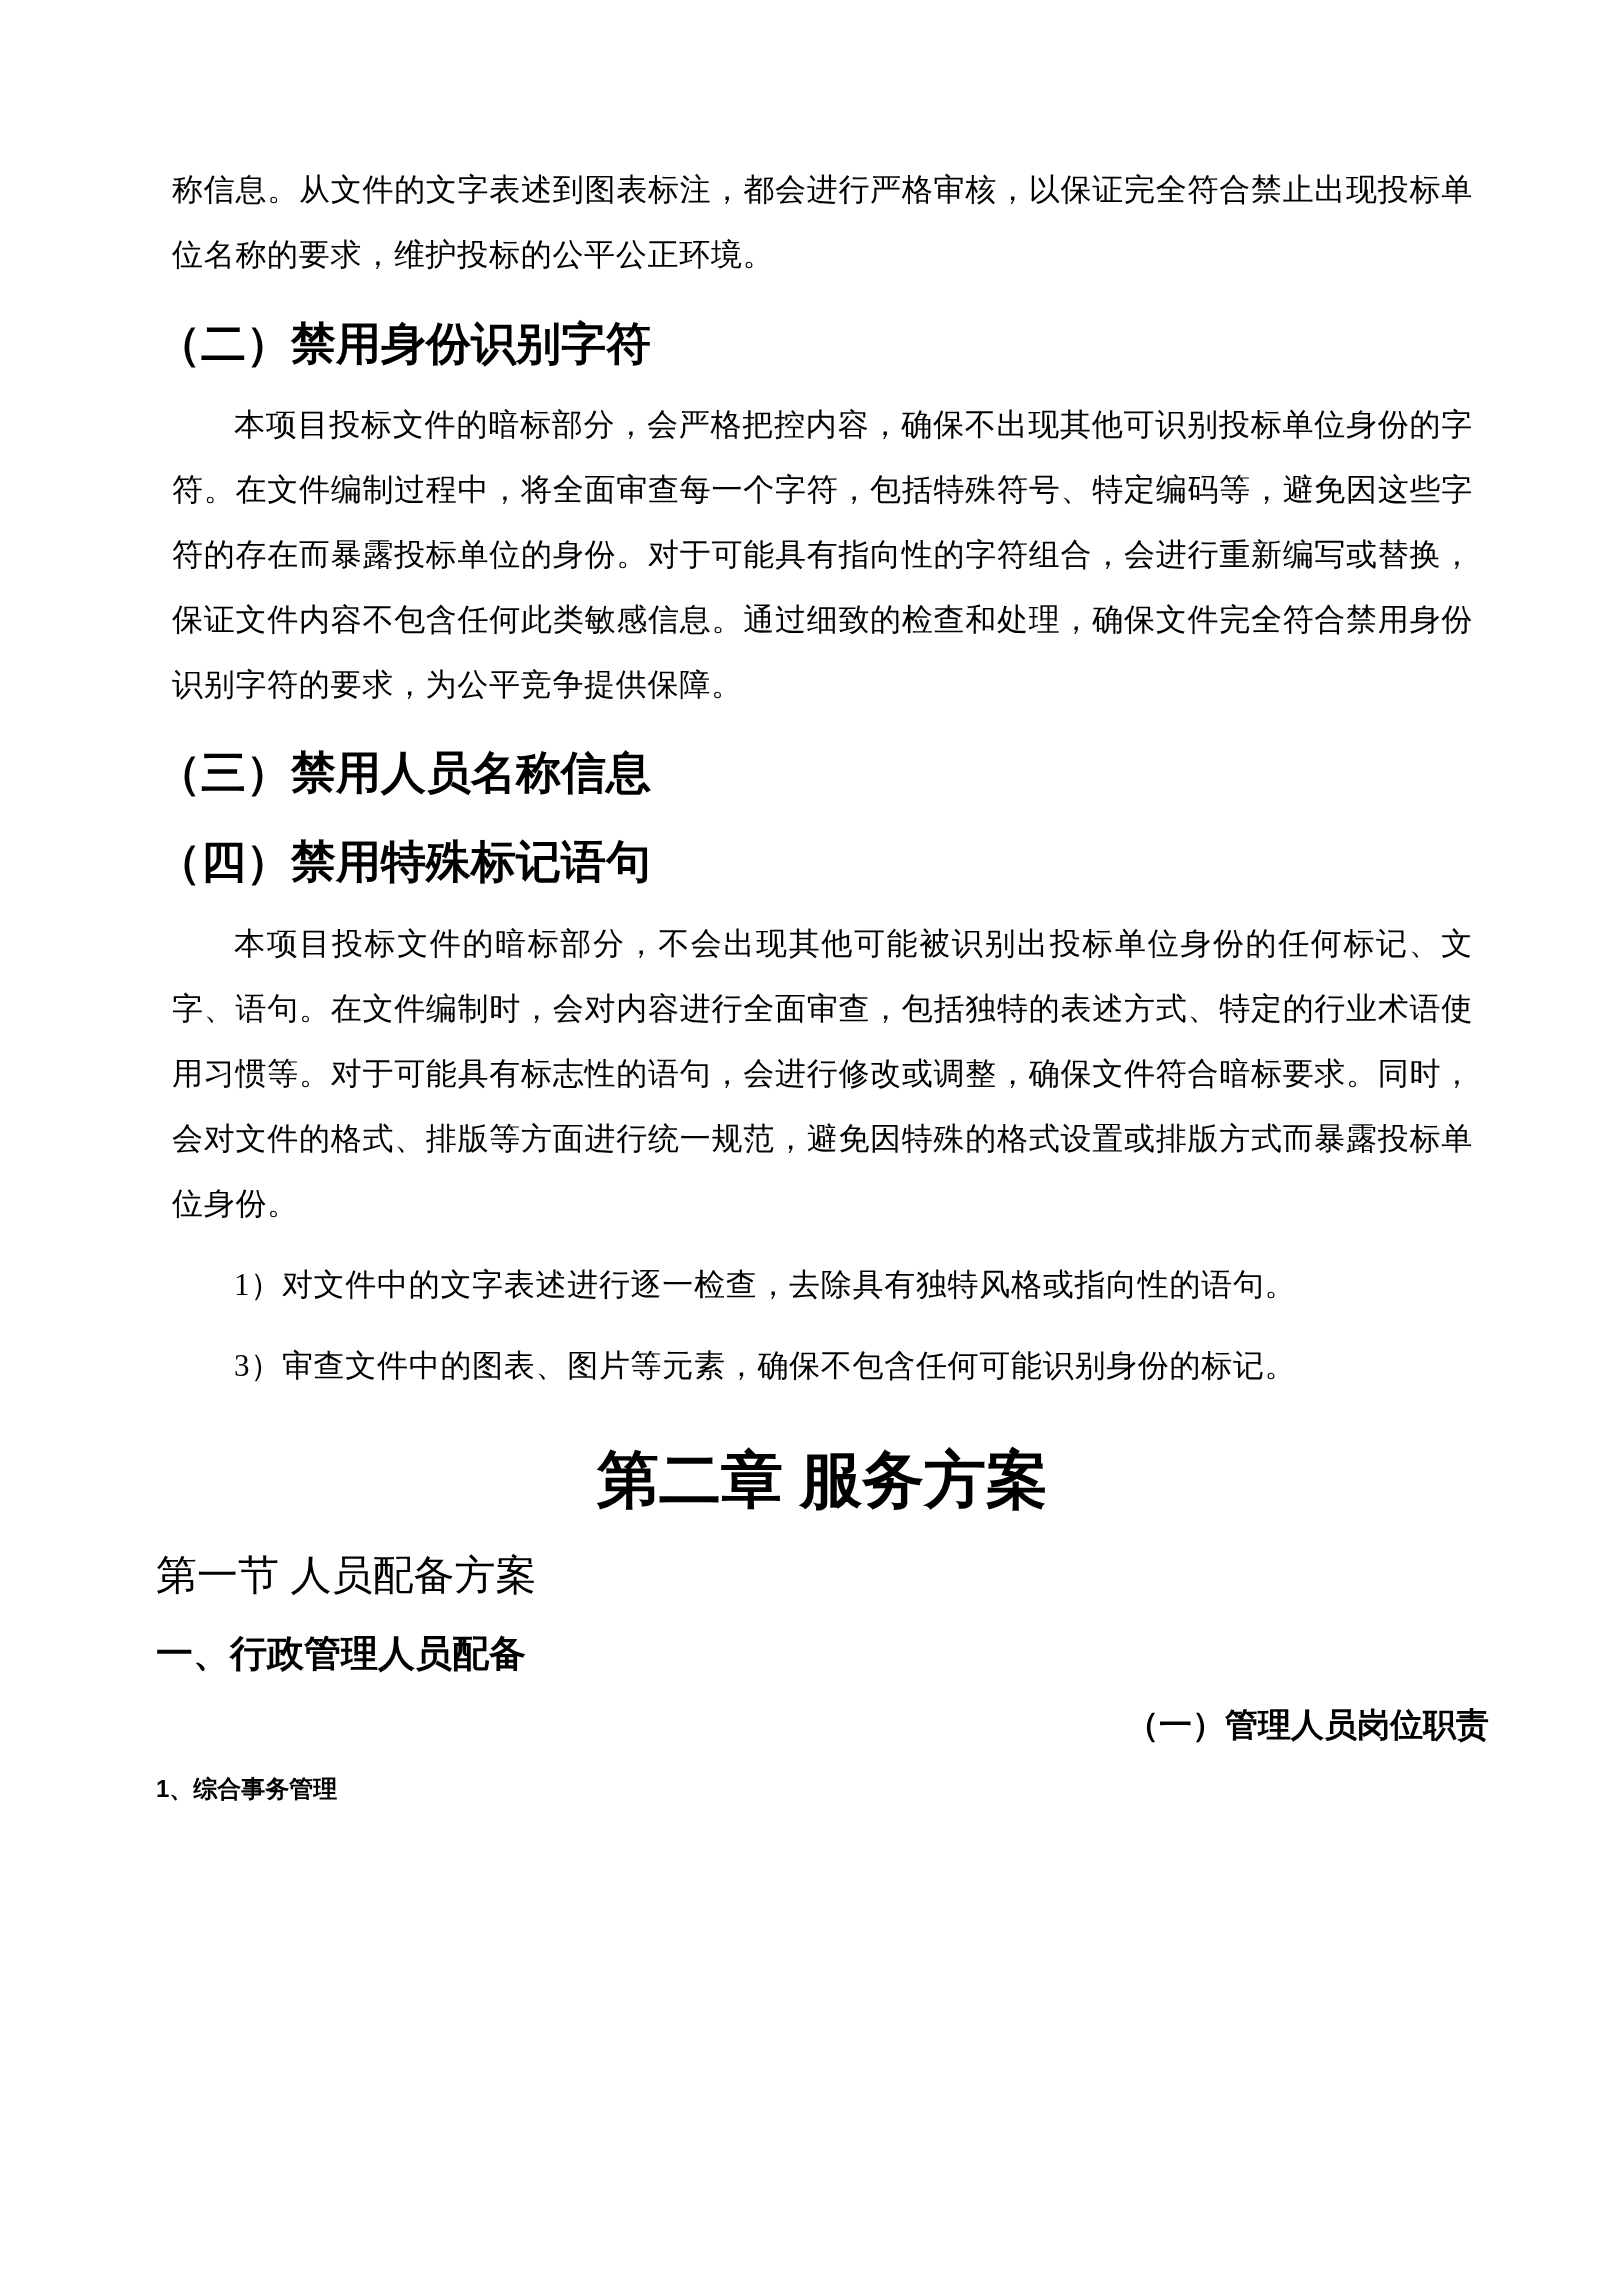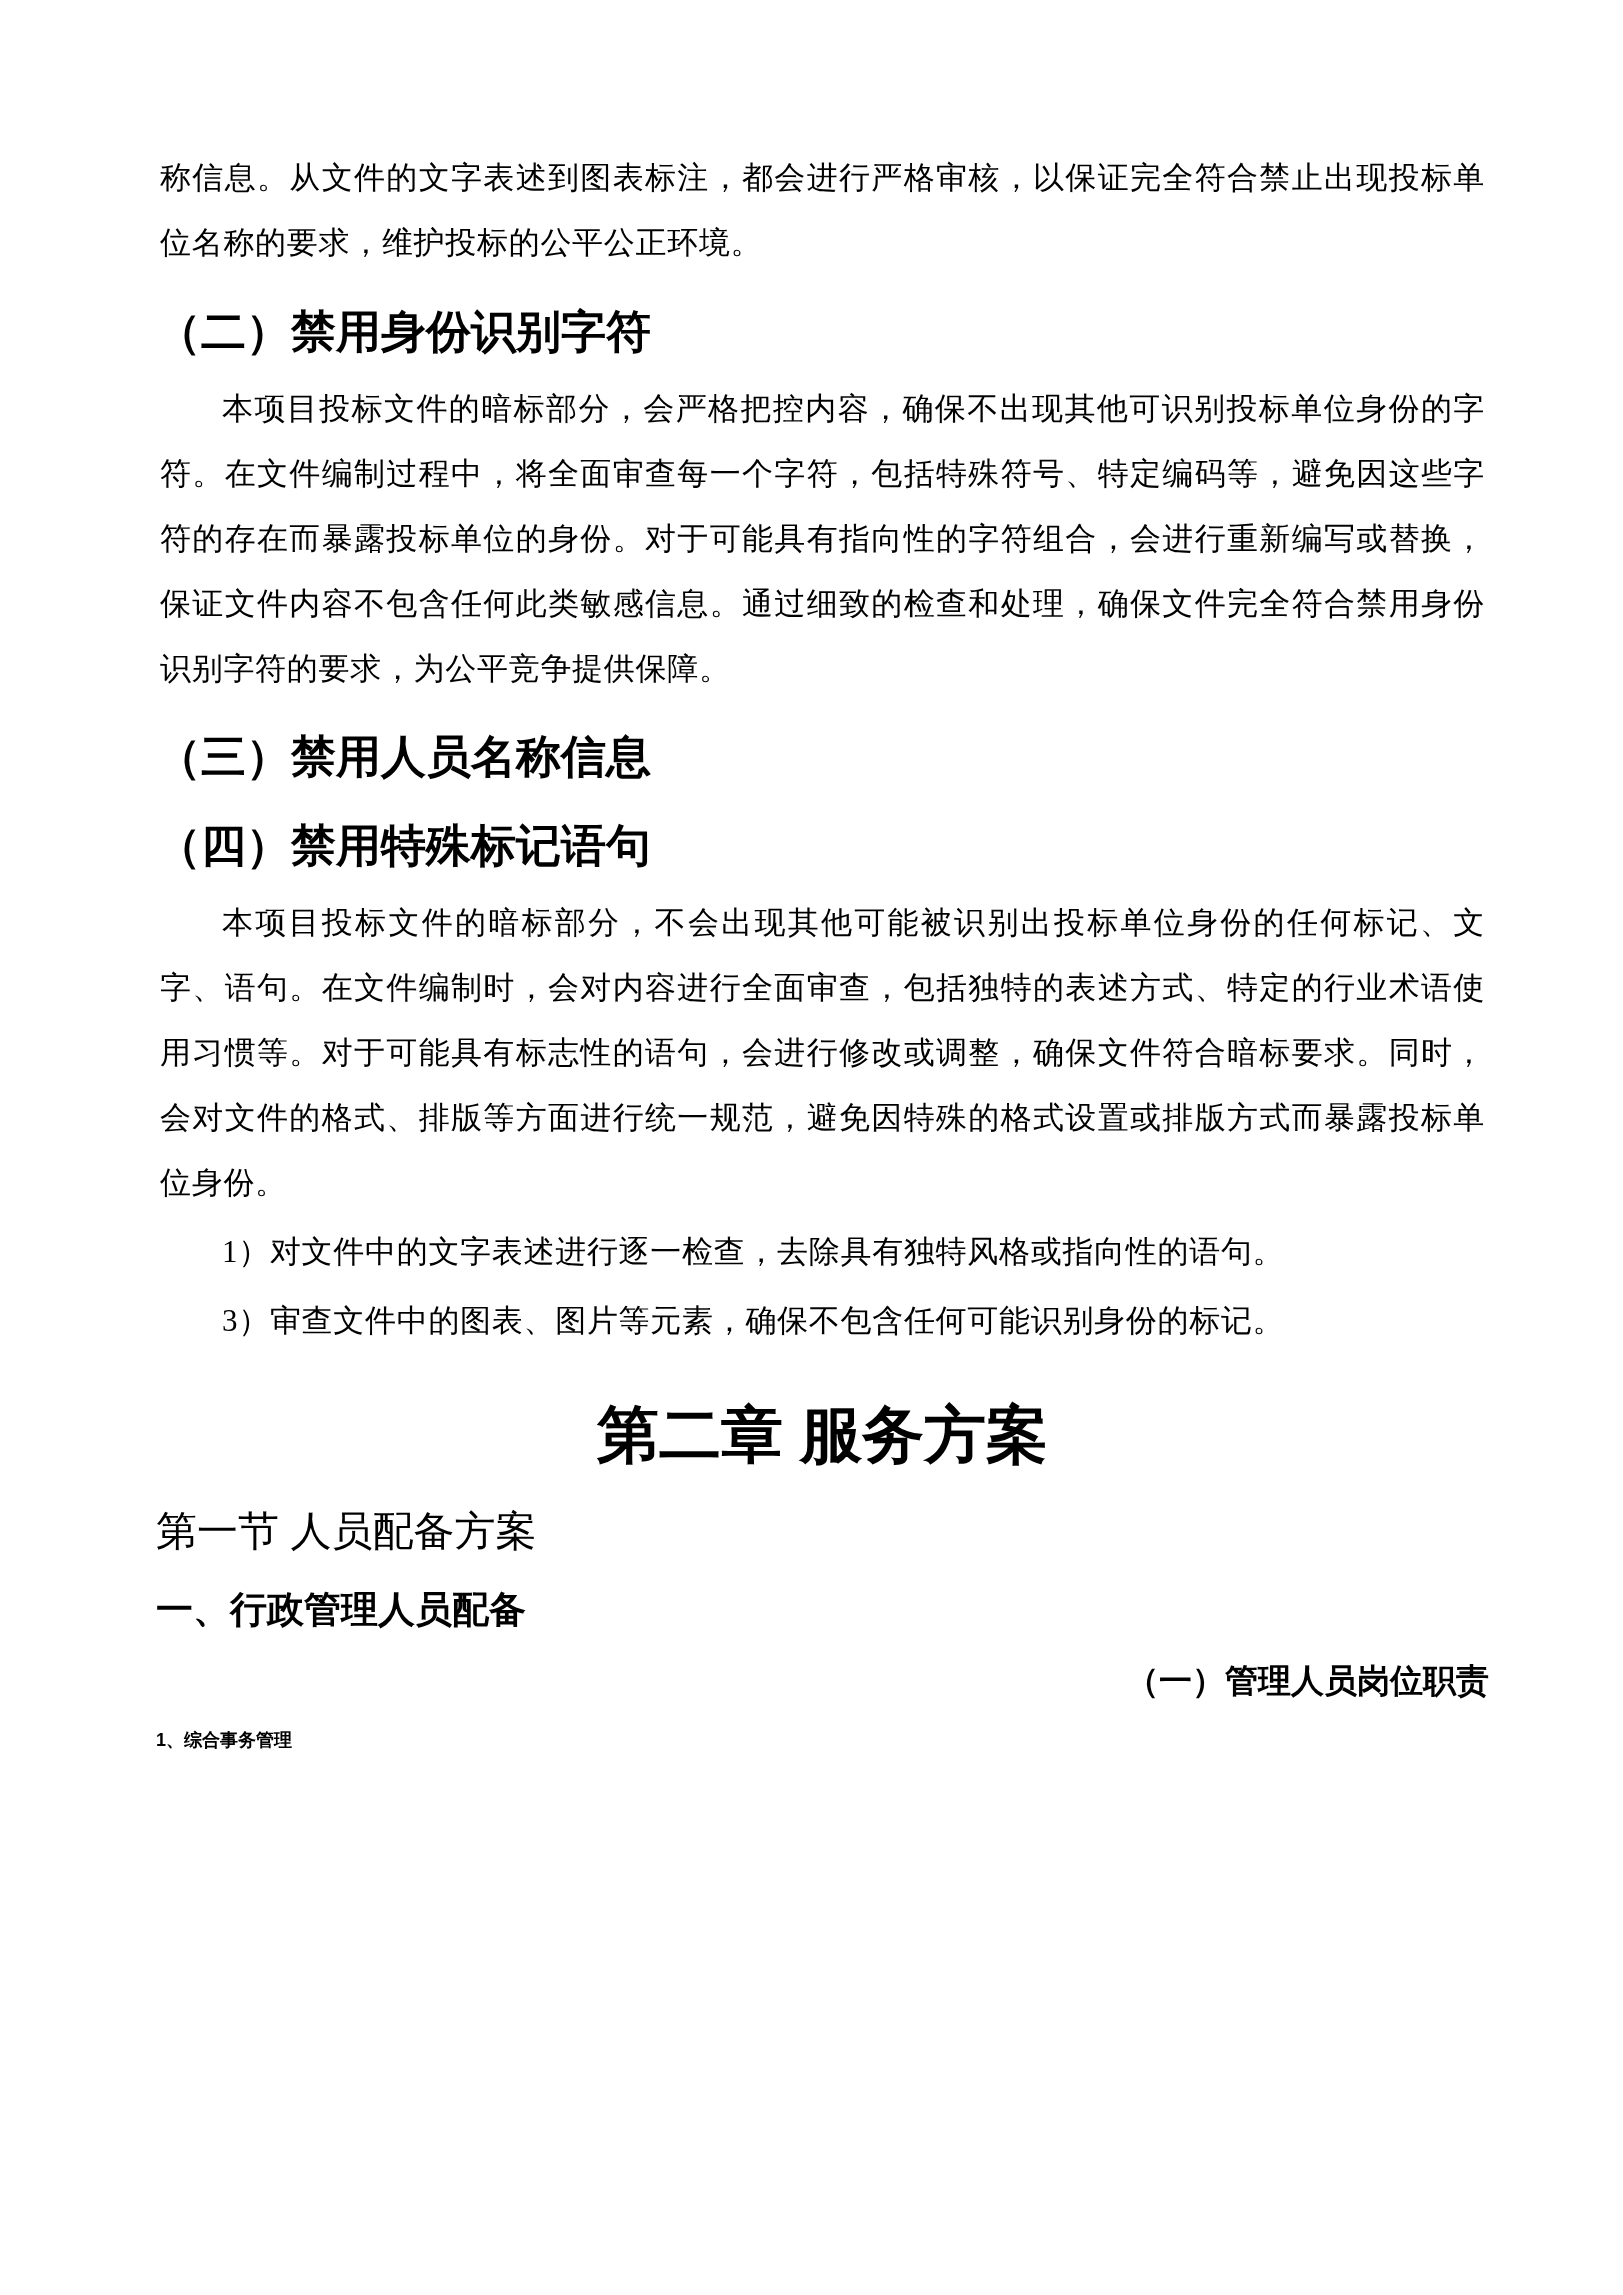--- a/index.html
+++ b/index.html
@@ -17,21 +17,21 @@
   .page {
     box-sizing: border-box;
     width: 1623px;
     height: 2295px;
     padding: 141px 134px 0 156px;
   }
   .body-text {
     font-size: 31px;
     line-height: 65px;
     text-align: justify;
-    margin: 4px;
+    margin: 16px;
     letter-spacing: 0.7px;
   }
   .indent {
     text-indent: 2em;
   }
   .h-sub {
     font-family: "Liberation Sans", "DejaVu Sans", sans-serif;
     font-weight: bold;
     font-size: 45px;
     line-height: 1.45;
@@ -63,21 +63,21 @@
     font-family: "Liberation Sans", "DejaVu Sans", sans-serif;
     font-weight: bold;
     font-size: 33px;
     line-height: 1.3;
     margin: 26px 0 6.5px 0;
     text-align: right;
   }
   .h-level3 {
     font-family: "Liberation Sans", "DejaVu Sans", sans-serif;
     font-weight: bold;
-    font-size: 18px;
+    font-size: 24px;
     line-height: 1.3;
     margin: 26px 0 5.2px 0;
   }
 </style>
 </head>
 <body>
 
 <div class="page">
 
   <p class="body-text">称信息。从文件的文字表述到图表标注，都会进行严格审核，以保证完全符合禁止出现投标单位名称的要求，维护投标的公平公正环境。</p>

